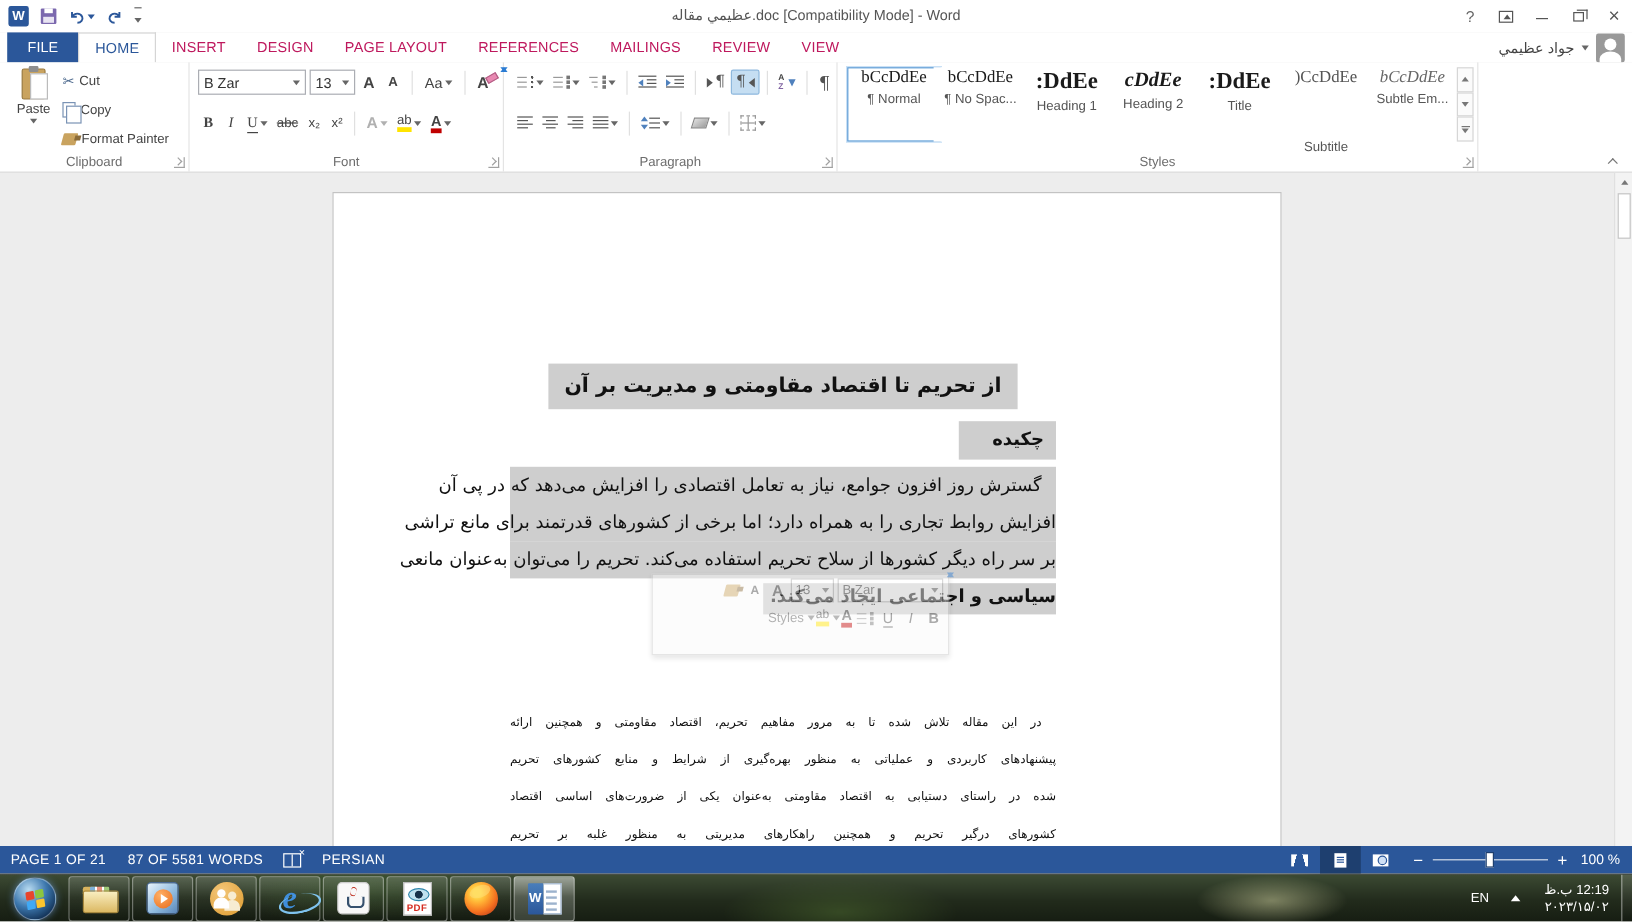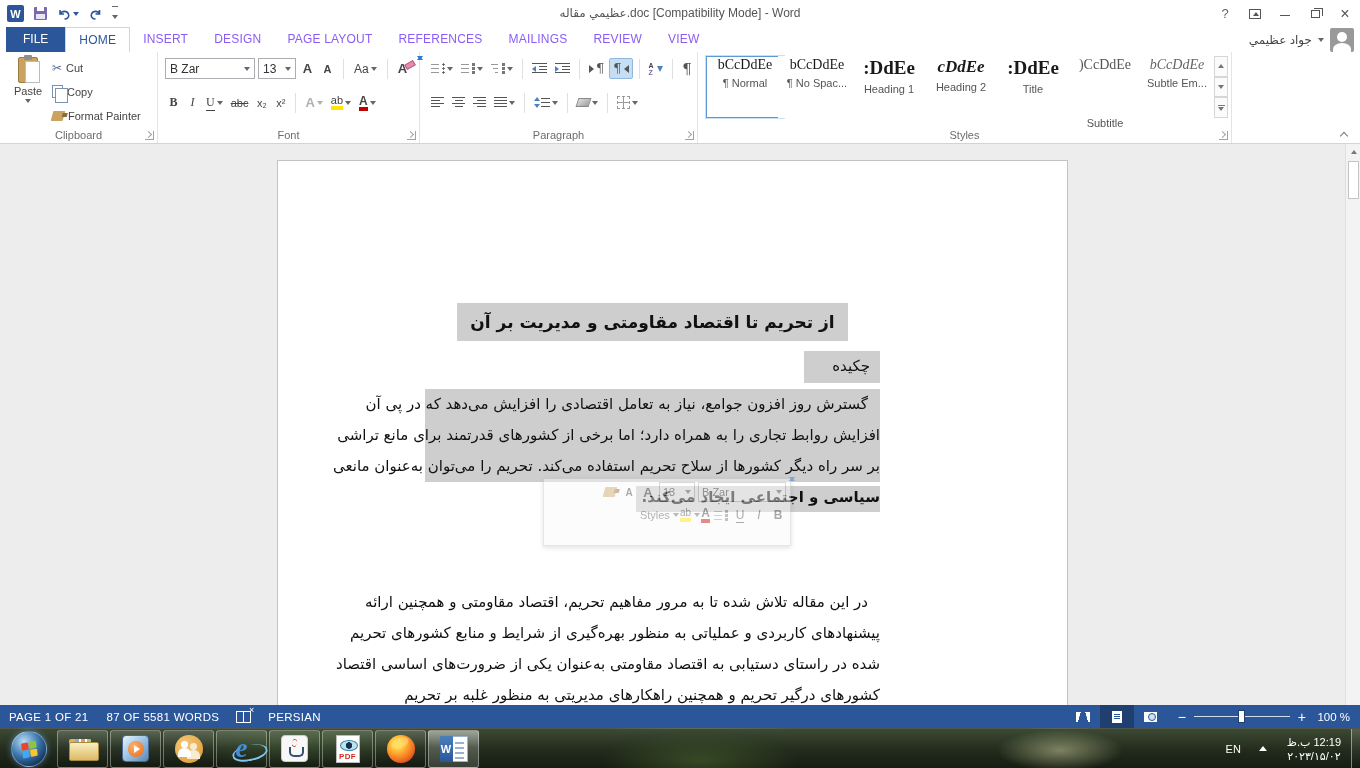--- a/index.html
+++ b/index.html
@@ -23,21 +23,21 @@
   .mini{width:10px;height:4px;border-bottom:1px solid #555;}
   .rest{width:9px;height:8px;border:1px solid #555;position:relative;background:#fff;}
   .rest:before{content:"";position:absolute;left:2px;top:-3px;width:8px;height:7px;border:1px solid #555;border-bottom:none;border-left:none;}
   .ribdisp{width:12px;height:10px;border:1px solid #555;position:relative;}
   .ribdisp:before{content:"";position:absolute;left:3px;top:2px;border-left:3px solid transparent;border-right:3px solid transparent;border-bottom:4px solid #555;}
   .closex{font-size:16px;color:#555;}
 
   
   .tabrow{position:absolute;left:0;top:27px;width:1360px;height:25px;background:#fff;display:flex;align-items:flex-end;}
   .filetab{background:#2b579a;color:#fff;font-size:12px;padding:0 17px;height:25px;line-height:25px;margin-left:6px;}
-  .rtab{font-size:12px;color:#8b5cf6;padding:0 13px;height:25px;line-height:25px;letter-spacing:.2px;}
+  .rtab{font-size:12px;color:#be185d;padding:0 13px;height:25px;line-height:25px;letter-spacing:.2px;}
   .rtab.active{color:#2b579a;background:#fff;border:1px solid #d5d5d5;border-bottom:none;}
   .userchip{position:absolute;right:6px;top:0;height:25px;display:flex;align-items:center;gap:6px;font-size:12px;color:#444;}
   .avatar{width:24px;height:24px;background:#999;position:relative;overflow:hidden;border-radius:2px;}
   .avatar:before{content:"";position:absolute;left:7px;top:4px;width:10px;height:10px;border-radius:50%;background:#fff;}
   .avatar:after{content:"";position:absolute;left:3px;top:15px;width:18px;height:12px;border-radius:50% 50% 0 0;background:#fff;}
 
   
   .ribbon{position:absolute;left:0;top:52px;width:1360px;height:92px;background:#fff;border-bottom:1px solid #d4d4d4;}
   .grp{position:absolute;top:0;height:91px;border-right:1px solid #e4e4e4;}
   .glabel{position:absolute;bottom:2px;left:0;right:0;text-align:center;font-size:11px;color:#6d6d6d;}
@@ -118,27 +118,27 @@
   .collapse{position:absolute;right:12px;bottom:4px;width:8px;height:8px;}
   .collapse:before{content:"";position:absolute;left:1px;top:2px;width:5px;height:5px;border-left:1.5px solid #777;border-top:1.5px solid #777;transform:rotate(45deg);}
 
   
   .docarea{position:absolute;left:0;top:144px;width:1360px;height:561px;background:#ededed;overflow:hidden;}
   .page{position:absolute;left:277px;top:16px;width:791px;height:600px;background:#fff;border:1px solid #c3c3c3;}
   .doccol{position:absolute;left:147px;right:187px;direction:rtl;font-family:"DejaVu Sans","Liberation Serif",serif;color:#111;}
   .dtitle{top:142px;text-align:center;}
   .dtitle span{display:inline-block;background:#cecece;padding:9px 13px;font-weight:bold;font-size:17px;}
   .dhead{top:190px;text-align:right;}
-  .dhead span{display:inline-block;background:#cecece;padding:6px 10px 8px 28px;font-weight:normal;font-size:15px;}
+  .dhead span{display:inline-block;background:#cecece;padding:6px 10px 8px 28px;font-weight:bold;font-size:15px;}
   .p1{top:228px;font-size:15px;}
   .pline{line-height:31px;height:31px;text-align:justify;text-align-last:justify;background:#cecece;white-space:nowrap;}
   .pline.first{text-indent:12px;}
   .pline.last{background:transparent;text-align:center;text-align-last:right;font-weight:bold;}
   .pline.last span{background:#cecece;padding:2px 0 6px 6px;}
-  .p2{top:426px;font-size:15px;}
+  .p2{top:426px;font-size:10px;}
   .p2 .pline{background:transparent;}
 
   
   .minibar{position:absolute;left:543px;top:334px;width:248px;height:68px;background:#fafafa;border:1px solid #c6c6c6;box-shadow:0 2px 5px rgba(0,0,0,.25);opacity:.45;direction:rtl;padding:3px 4px;display:flex;flex-direction:column;gap:3px;}
   .mrow{display:flex;align-items:center;gap:3px;}
   .mcombo{height:20px;border:1px solid #ababab;background:#fff;display:flex;align-items:center;justify-content:space-between;padding:0 3px;font-size:11px;direction:ltr;}
   .mbtn{min-width:16px;height:20px;display:flex;align-items:center;justify-content:center;font-size:12px;color:#444;gap:1px;}
 
   
   .vscroll{position:absolute;right:0;top:0;width:15px;height:561px;background:#f3f3f3;border-left:1px solid #e0e0e0;}

